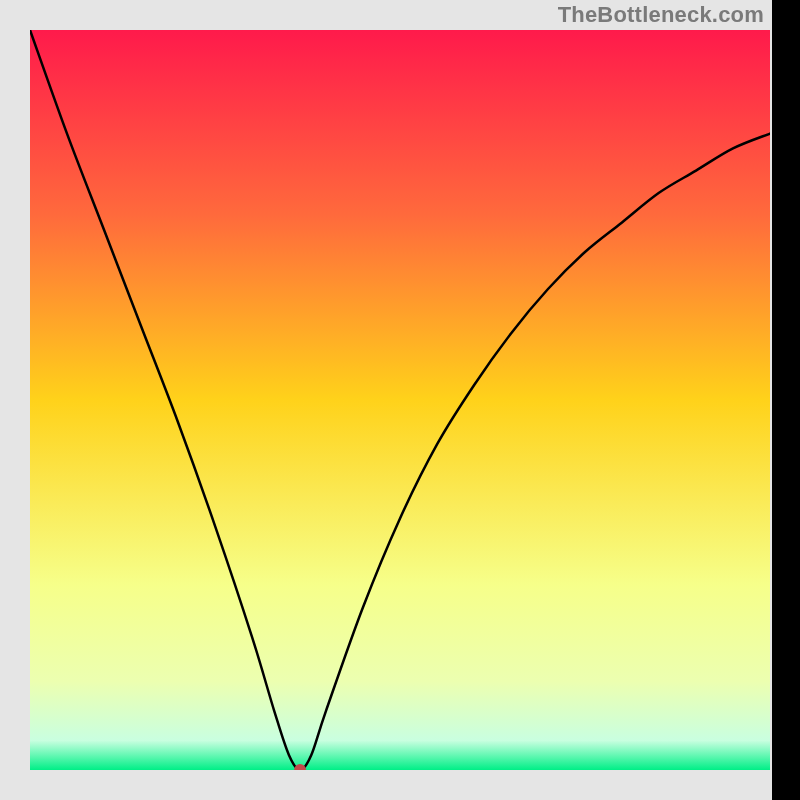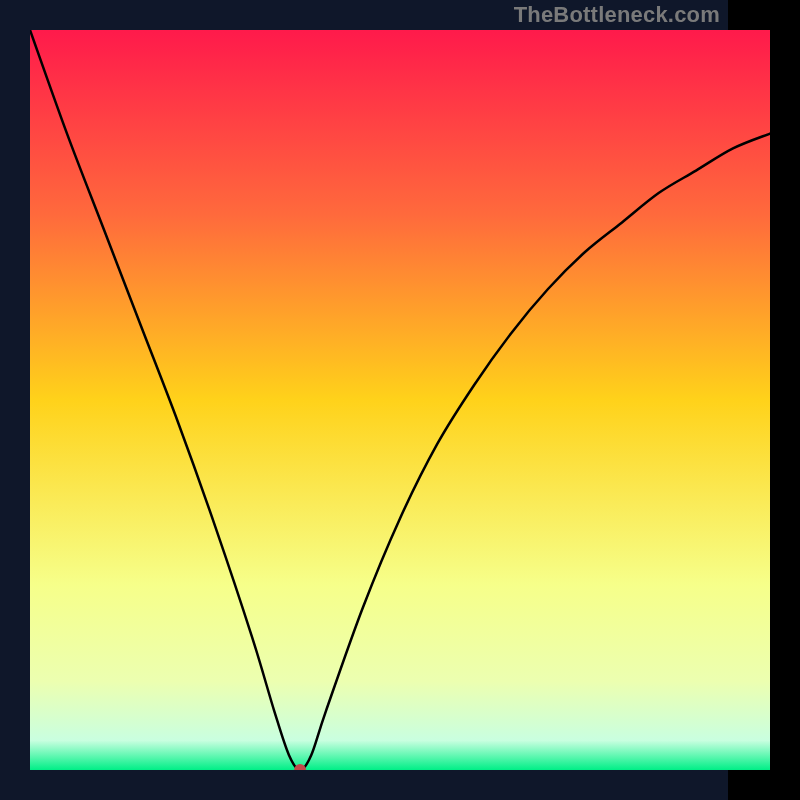--- a/index.html
+++ b/index.html
@@ -8,21 +8,22 @@
     width: 800px;
     height: 800px;
     background: #000;
     font-family: Arial, Helvetica, sans-serif;
     overflow: hidden;
   }
   .frame {
     position: relative;
     width: 728px;
     height: 800px;
-    background: #0f172a;
+    background: #e5e5e5;
+    padding-left: 44px;
   }
   .watermark {
     position: absolute;
     top: 2px;
     right: 8px;
     font-size: 22px;
     font-weight: 600;
     color: #7a7a7a;
     letter-spacing: 0.2px;
     user-select: none;

